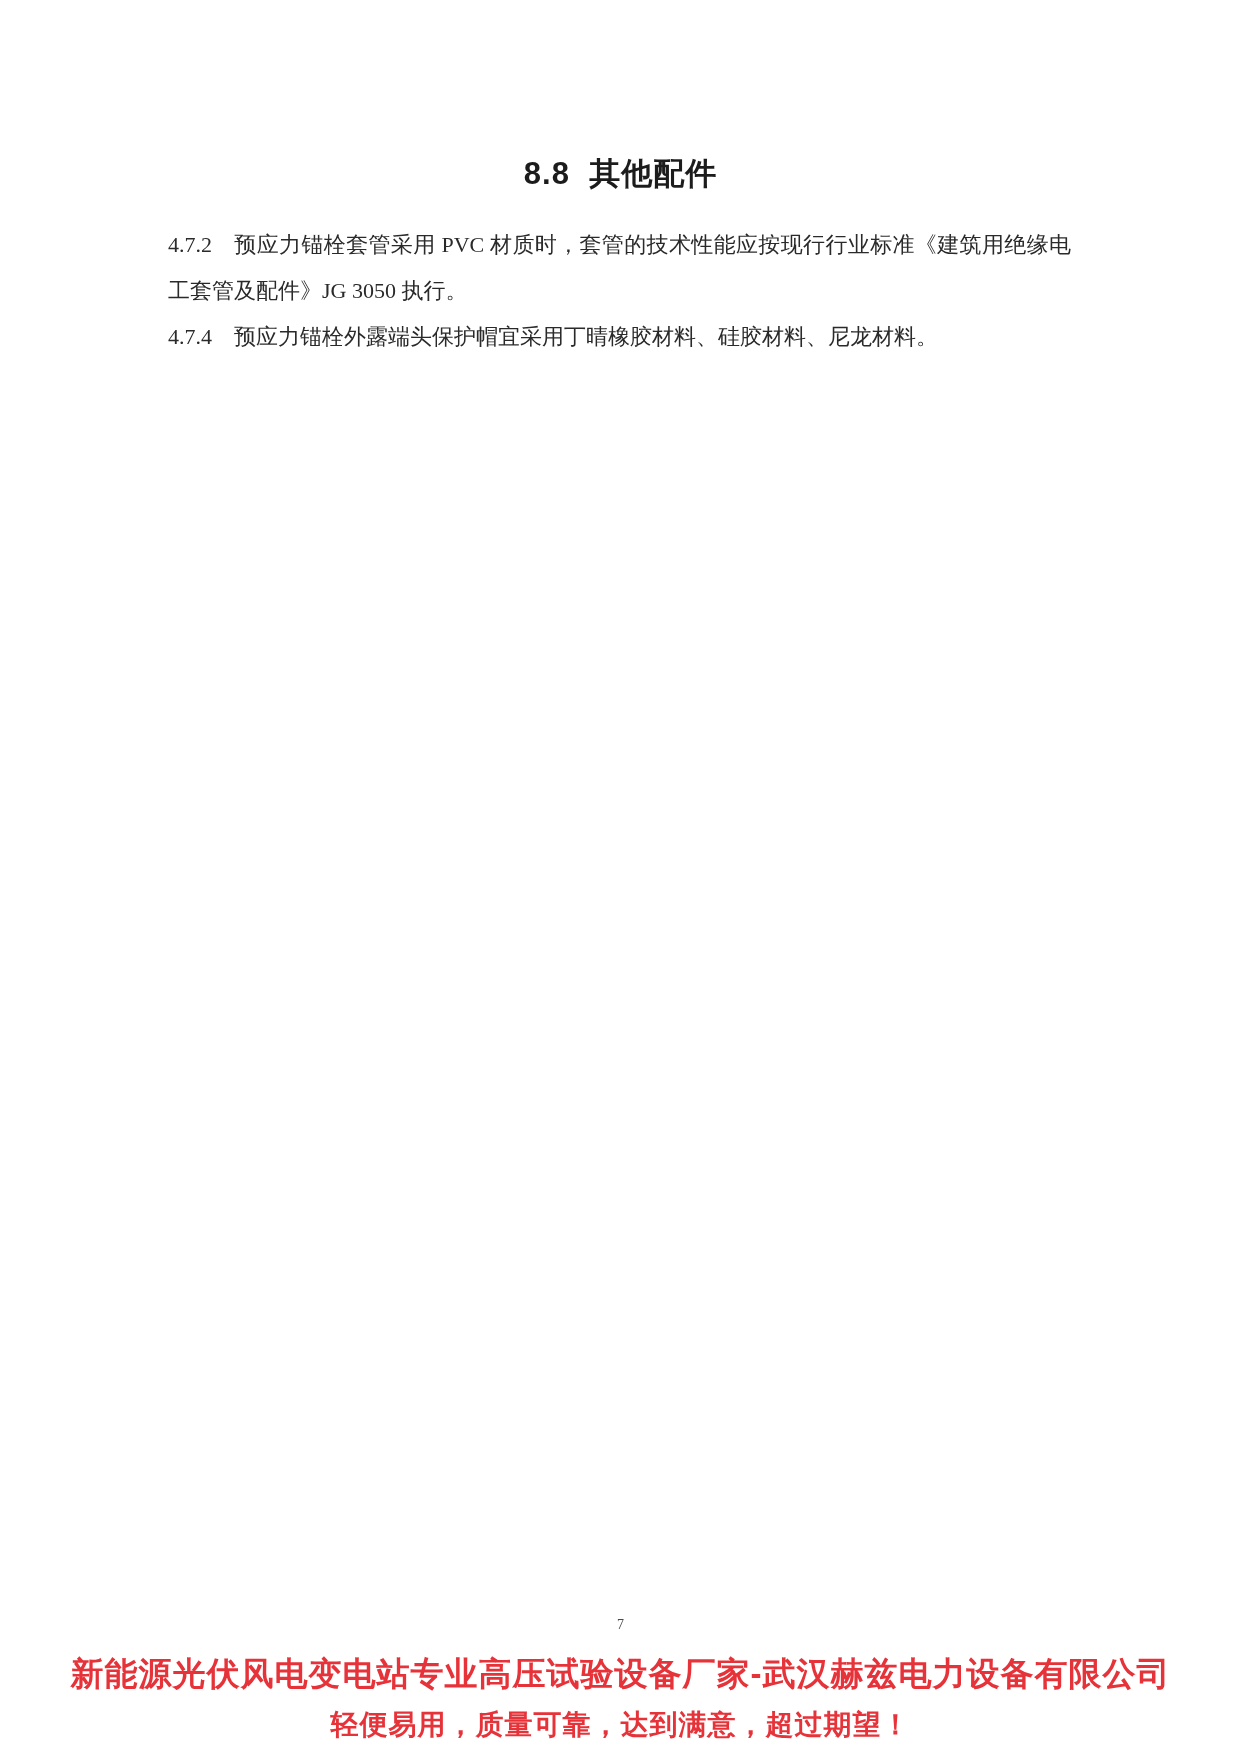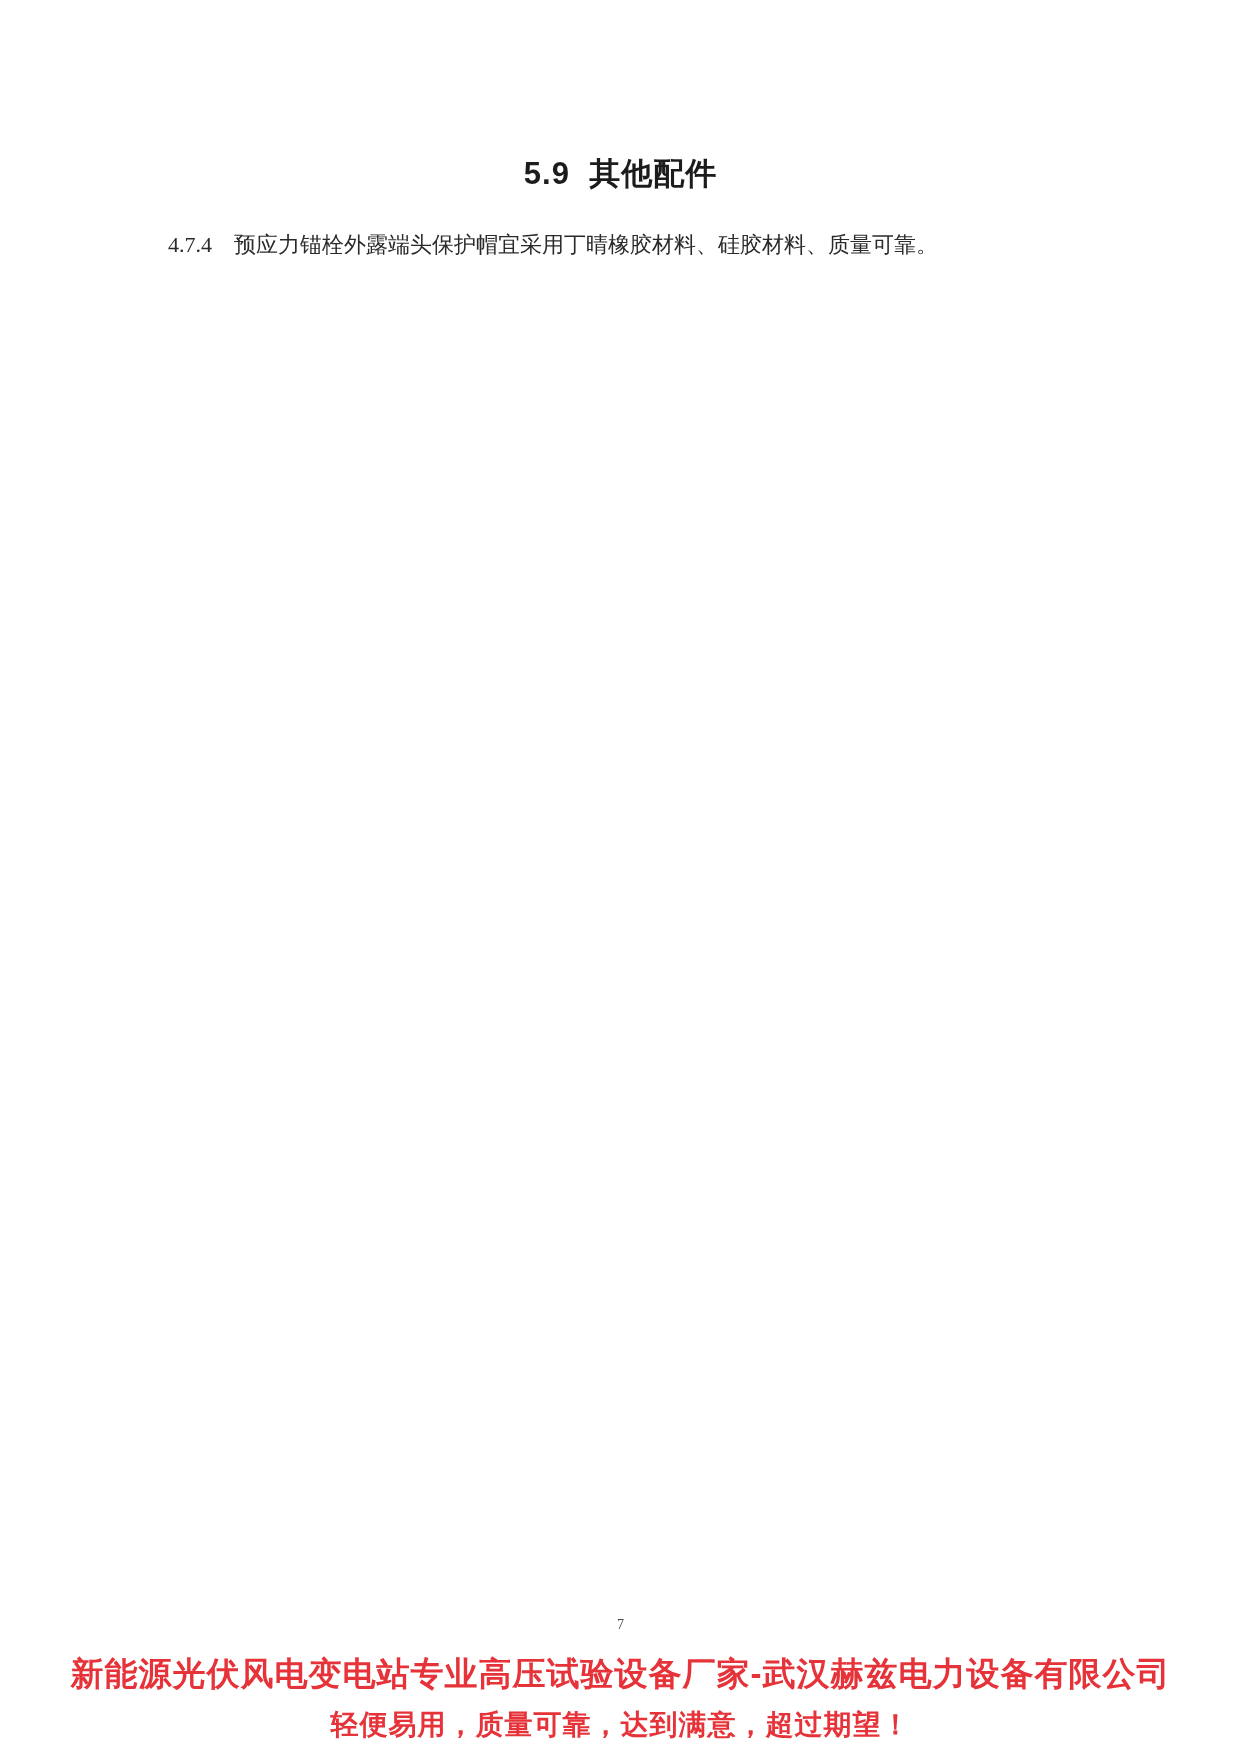--- a/index.html
+++ b/index.html
@@ -62,25 +62,28 @@
     font-size: 28px;
     line-height: 50px;
     letter-spacing: 1px;
   }
 </style>
 </head>
 <body>
 
 <div>
 
-  <h1 class="doc-title">5.9  其他配件</h1>
+  <h1 class="doc-title">8.8  其他配件</h1>
 
   <div class="content">
     <p class="clause">
-      <span class="clause-number">4.7.4</span><span>预应力锚栓外露端头保护帽宜采用丁晴橡胶材料、硅胶材料、质量可靠。</span>
+      <span class="clause-number">4.7.2</span><span>预应力锚栓套管采用 PVC 材质时，套管的技术性能应按现行行业标准《建筑用绝缘电工套管及配件》JG 3050 执行。</span>
+    </p>
+    <p class="clause">
+      <span class="clause-number">4.7.4</span><span>预应力锚栓外露端头保护帽宜采用丁晴橡胶材料、硅胶材料、尼龙材料。</span>
     </p>
   </div>
 
   <div class="page-number">7</div>
 
   <div class="footer">
     <div class="footer-line1">新能源光伏风电变电站专业高压试验设备厂家-武汉赫兹电力设备有限公司</div>
     <div class="footer-line2">
       <span>轻便易用，质量可靠，达到满意，超过期望！</span>
     </div>

